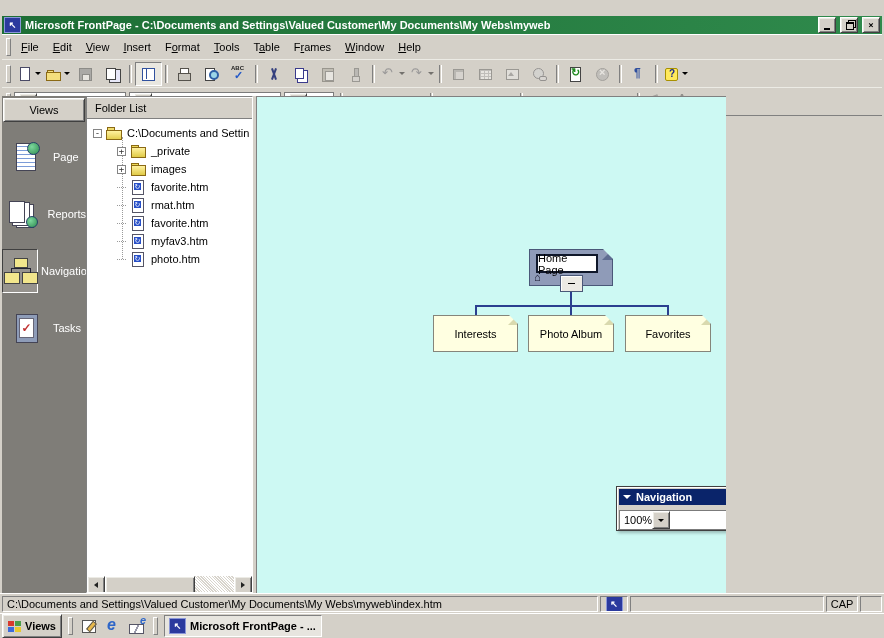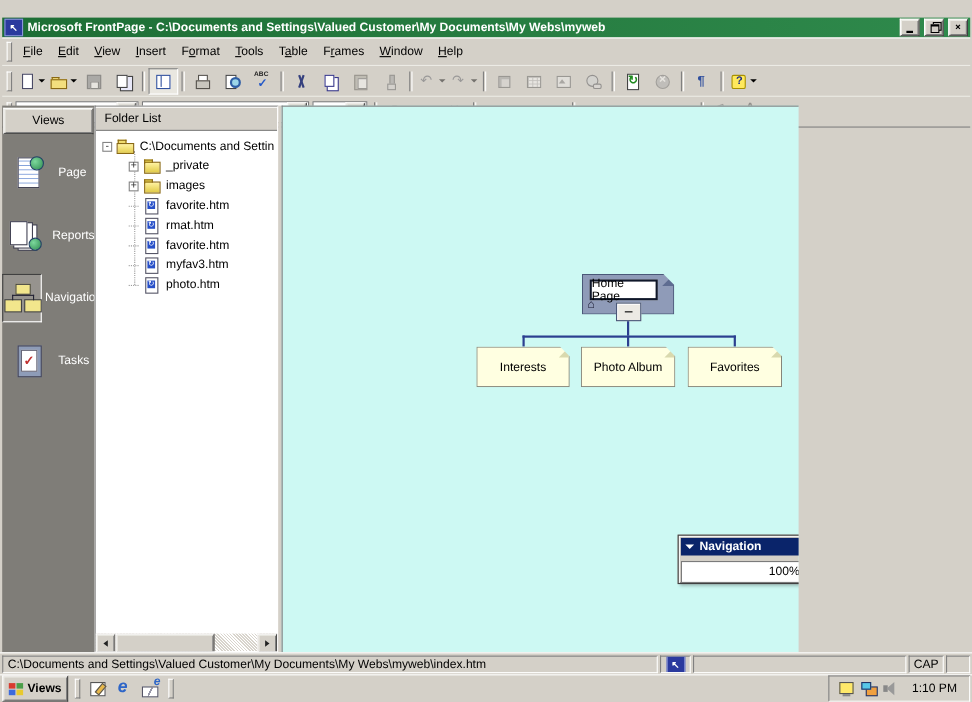--- a/index.html
+++ b/index.html
@@ -31,21 +31,21 @@
   .toolbar{height:27px;display:flex;align-items:center;border-top:1px solid #ECEBE5;padding-left:1px}
   #toolbar2{border-bottom:1px solid #808080}
   .tsep{width:1px;height:18px;border-left:1px solid #808080;border-right:1px solid #fff;margin:0 3px;flex:0 0 auto}
   .tbtn{height:22px;min-width:23px;display:flex;align-items:center;justify-content:center;
         border:1px solid transparent;padding:0 1px;flex:0 0 auto}
   .tbtn.pressed{border-color:#808080 #fff #fff #808080;background:#E9E7E0}
   .tbtn.disabled{opacity:.45;filter:grayscale(.9)}
   .dda{width:0;height:0;border-left:3px solid transparent;border-right:3px solid transparent;
        border-top:3px solid #000;margin-left:2px}
   .combo{height:20px;background:#fff;border:1px solid #7B7B7B;display:flex;align-items:center;
-         justify-content:flex-end;padding-left:4px;margin-right:3px;flex:0 0 auto;box-sizing:border-box}
+         justify-content:flex-start;padding-left:4px;margin-right:3px;flex:0 0 auto;box-sizing:border-box}
   .cbtn{width:16px;height:16px;display:flex;align-items:center;justify-content:center;margin-right:1px}
   .cbtn .dda{margin:0}
 
   
   .ic{width:17px;height:16px;position:relative;display:inline-block;flex:0 0 auto}
   .ic::before,.ic::after{position:absolute;content:""}
   .ic-new-page-icon::before{left:4px;top:1px;width:8px;height:12px;background:#fff;border:1px solid #4A4A66}
   .ic-open-folder-icon::before{left:2px;top:4px;width:5px;height:3px;background:#F4DF7D;border:1px solid #8A6914;border-bottom:none}
   .ic-open-folder-icon::after{left:1px;top:6px;width:13px;height:7px;background:#F4DF7D;border:1px solid #8A6914}
   .ic-save-icon::before{left:2px;top:2px;width:11px;height:11px;background:#6B7B9E;border:1px solid #2F3A55}
@@ -603,21 +603,17 @@
     <span class="win-logo"></span>
     <span>Views</span>
   </span>
   <span class="grip"></span>
   <span id="quick-launch" style="display:flex;gap:4px;align-items:center">
       <span class="ql-icon ic-show-desktop-icon"></span>
       <span class="ql-icon ic-internet-explorer-icon"></span>
       <span class="ql-icon ic-outlook-express-icon"></span>
     </span>
   <span class="grip"></span>
-  <span id="tray">
-    <span id="tray-icons" style="display:flex;gap:4px;align-items:center">
-        <span class="tray-ic ic-display-icon"></span>
-        <span class="tray-ic ic-network-icon"></span>
-        <span class="tray-ic ic-volume-icon"></span>
-      </span>
-    <span id="clock">1:10 PM</span>
+  <span id="task-fp">
+    <span class="fp-logo"></span>
+    <span class="tlabel">Microsoft FrontPage - ...</span>
   </span>
 </div>
 
 </body></html>

